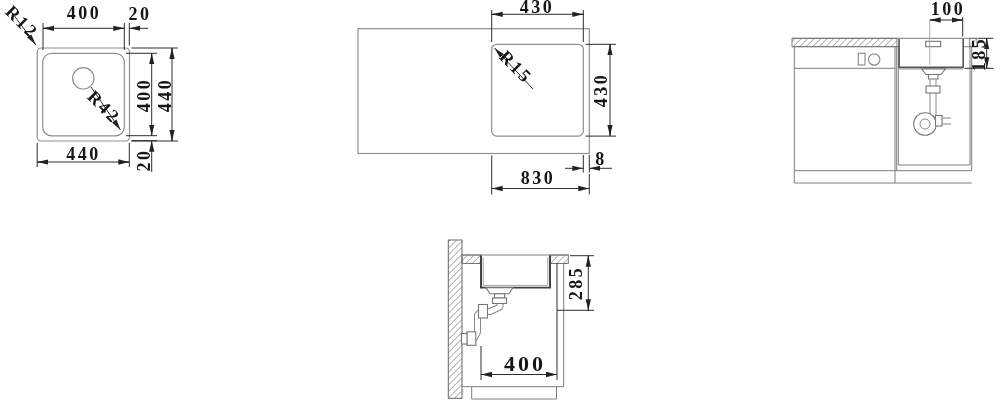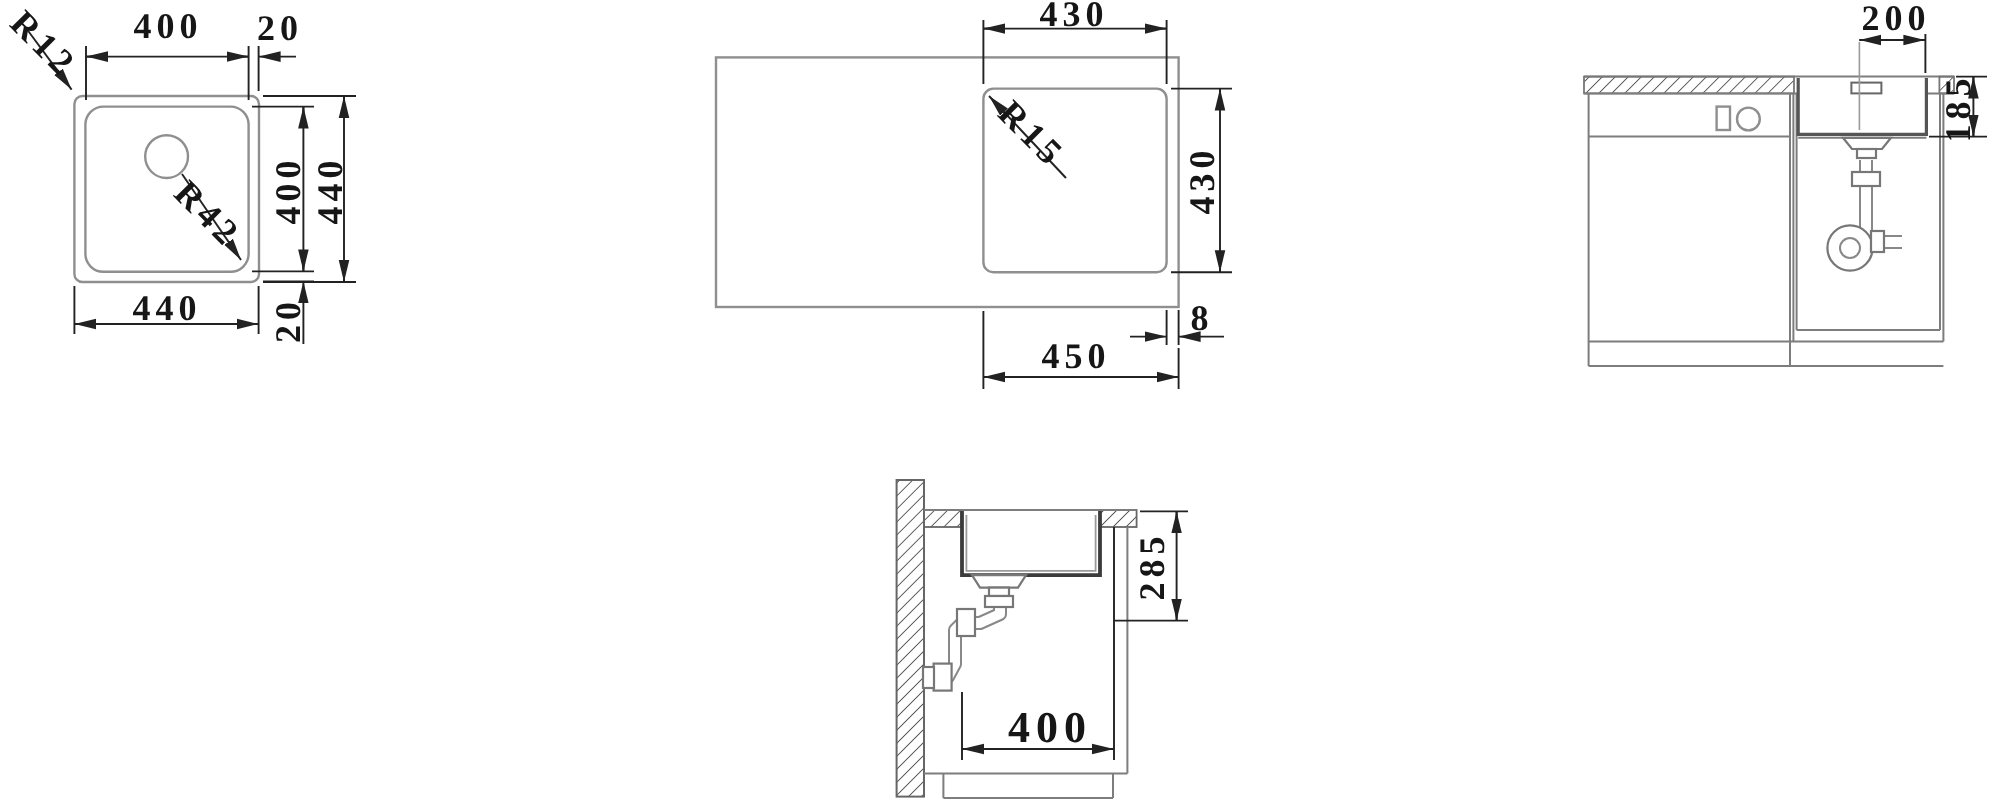--- a/index.html
+++ b/index.html
@@ -162,21 +162,21 @@
 <div class="lbl rcc" style="left:142px;top:86px;width:46px;">440</div>
 <div class="lbl" style="left:60px;top:145px;width:47px;">440</div>
 <div class="lbl rcc" style="left:128px;top:151px;width:32px;">20</div>
 <div class="lbl r45" style="left:-2px;top:13px;width:48px;">R12</div>
 <div class="lbl r45" style="left:80px;top:98px;width:48px;">R42</div>
 
 <div class="lbl" style="left:513px;top:-2px;width:48px;">430</div>
 <div class="lbl r45" style="left:492px;top:58px;width:48px;">R15</div>
 <div class="lbl rcc" style="left:577px;top:81px;width:48px;">430</div>
 <div class="lbl" style="left:585px;top:150px;width:32px;">8</div>
-<div class="lbl" style="left:514px;top:169px;width:48px;">450</div>
+<div class="lbl" style="left:514px;top:169px;width:48px;">830</div>
 
-<div class="lbl" style="left:924px;top:0px;width:48px;">200</div>
+<div class="lbl" style="left:924px;top:0px;width:48px;">100</div>
 <div class="lbl rcc" style="left:955px;top:45px;width:48px;">185</div>
 
 <div class="lbl rcc" style="left:552px;top:274px;width:48px;">285</div>
 <div class="lbl big" style="left:497px;top:353px;width:56px;">400</div>
 
 </div>
 
 </body></html>

